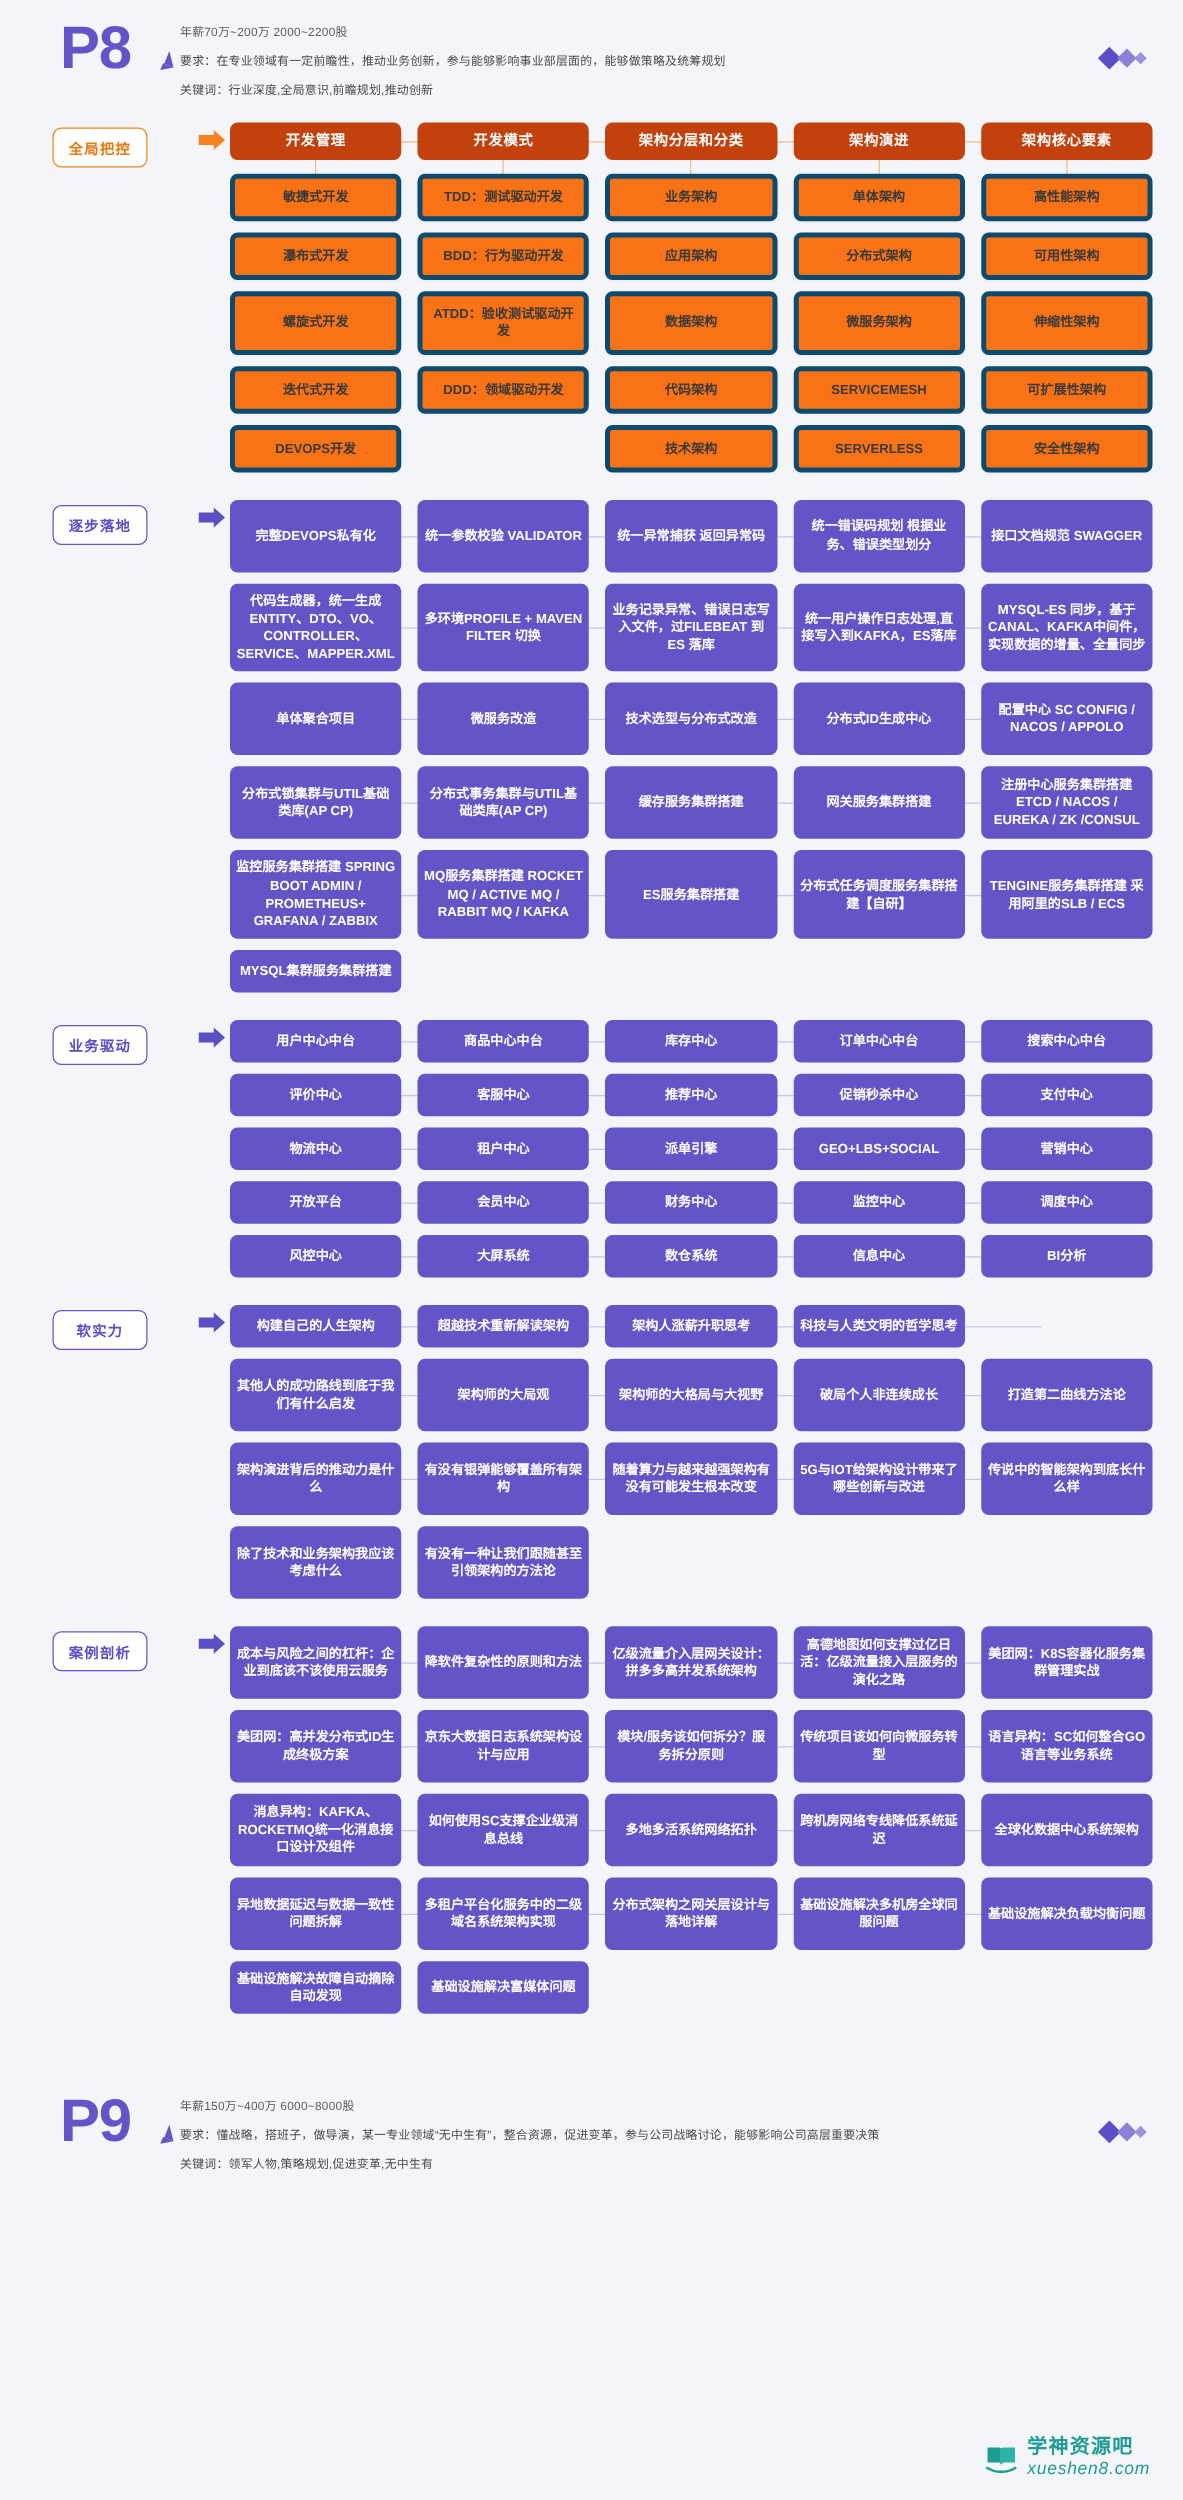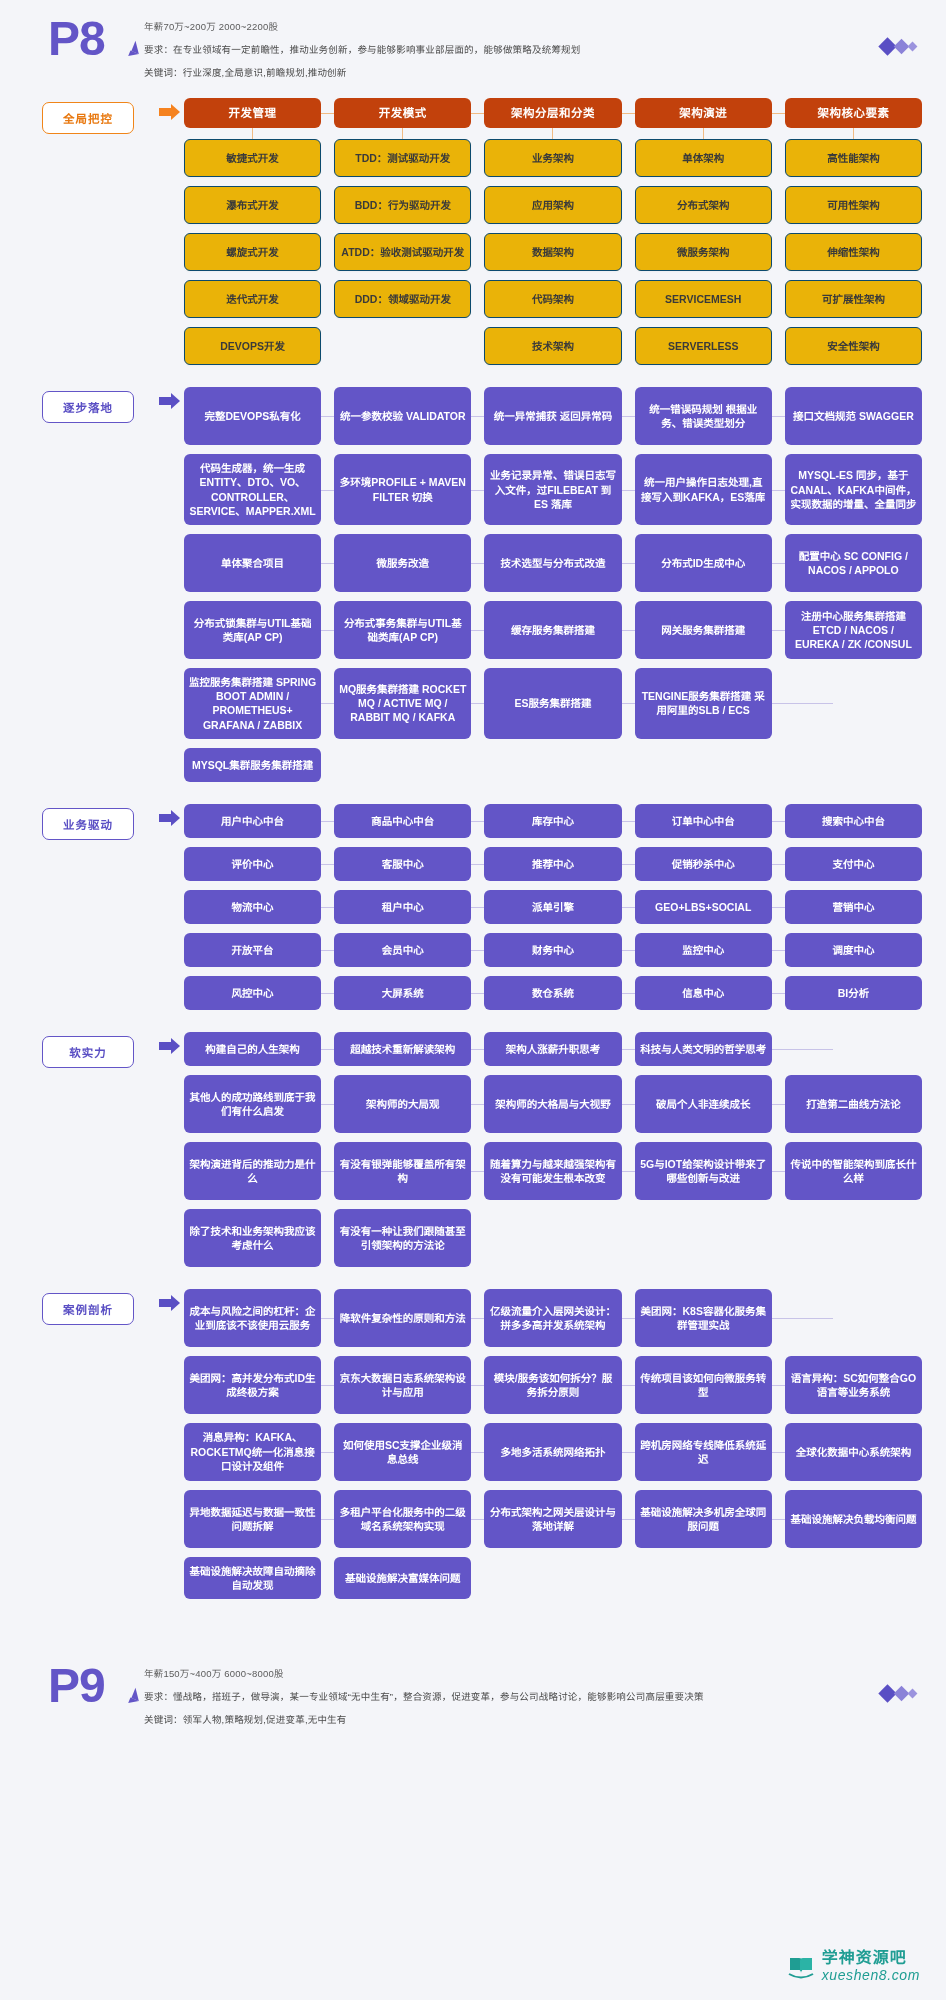--- a/index.html
+++ b/index.html
@@ -84,21 +84,21 @@
   }
   .sec-label {
     border: 1.4px solid #f08519;
     border-radius: 7px;
     background: #fff;
     color: #e8780f;
     font-size: 11.5px;
     font-weight: 700;
     text-align: center;
     padding: 7px 0;
-    width: 92px;
+    width: 76px;
     letter-spacing: 1px;
   }
   .sec-label.purple {
     border-color: #6355c7;
     color: #5a4fc4;
   }
   .arrow-wrap {
     flex: 0 0 38px;
     display: flex;
     align-items: center;
@@ -163,22 +163,22 @@
   .card.head {
     background: #c2410c;
     color: #fff;
     font-weight: 700;
     font-size: 11.5px;
     min-height: 30px;
     letter-spacing: 0.5px;
   }
   
   .card.leaf {
-    background: #eab308;
-    border: 1px solid #0c4a6e;
+    background: #f97316;
+    border: 4px solid #0c4a6e;
     color: #3a3a3a;
     font-weight: 700;
     min-height: 38px;
     box-shadow: 0 1px 2px rgba(0,0,0,.03);
   }
   .card.leaf.blank {
     background: transparent;
     border: 1px solid transparent;
     box-shadow: none;
   }
@@ -358,20 +358,21 @@
           <div class="card purple tall">分布式锁集群与UTIL基础类库(AP CP)</div>
           <div class="card purple tall">分布式事务集群与UTIL基础类库(AP CP)</div>
           <div class="card purple">缓存服务集群搭建</div>
           <div class="card purple">网关服务集群搭建</div>
           <div class="card purple tall">注册中心服务集群搭建 ETCD / NACOS / EUREKA / ZK /CONSUL</div>
         </div>
         <div class="grid-row purple-row hdr-row">
           <div class="card purple tall">监控服务集群搭建 SPRING BOOT ADMIN / PROMETHEUS+ GRAFANA / ZABBIX</div>
           <div class="card purple tall">MQ服务集群搭建 ROCKET MQ / ACTIVE MQ / RABBIT MQ / KAFKA</div>
           <div class="card purple">ES服务集群搭建</div>
+          <div class="card purple tall">分布式任务调度服务集群搭建【自研】</div>
           <div class="card purple tall">TENGINE服务集群搭建 采用阿里的SLB / ECS</div>
         </div>
         <div class="grid-row purple-row">
           <div class="card purple">MYSQL集群服务集群搭建</div>
           <div class="card empty"></div>
           <div class="card empty"></div>
           <div class="card empty"></div>
           <div class="card empty"></div>
         </div>
       </div>
@@ -466,20 +467,21 @@
         <div class="sec-label purple">案例剖析</div>
       </div>
       <div class="arrow-wrap">
         <div class="arrow purple"></div>
       </div>
       <div class="grid-wrap">
         <div class="grid-row purple-row hdr-row">
           <div class="card purple tall">成本与风险之间的杠杆：企业到底该不该使用云服务</div>
           <div class="card purple">降软件复杂性的原则和方法</div>
           <div class="card purple tall">亿级流量介入层网关设计：拼多多高并发系统架构</div>
+          <div class="card purple tall">高德地图如何支撑过亿日活：亿级流量接入层服务的演化之路</div>
           <div class="card purple tall">美团网：K8S容器化服务集群管理实战</div>
         </div>
         <div class="grid-row purple-row hdr-row">
           <div class="card purple tall">美团网：高并发分布式ID生成终极方案</div>
           <div class="card purple">京东大数据日志系统架构设计与应用</div>
           <div class="card purple tall">模块/服务该如何拆分？服务拆分原则</div>
           <div class="card purple">传统项目该如何向微服务转型</div>
           <div class="card purple tall">语言异构：SC如何整合GO语言等业务系统</div>
         </div>
         <div class="grid-row purple-row hdr-row">

